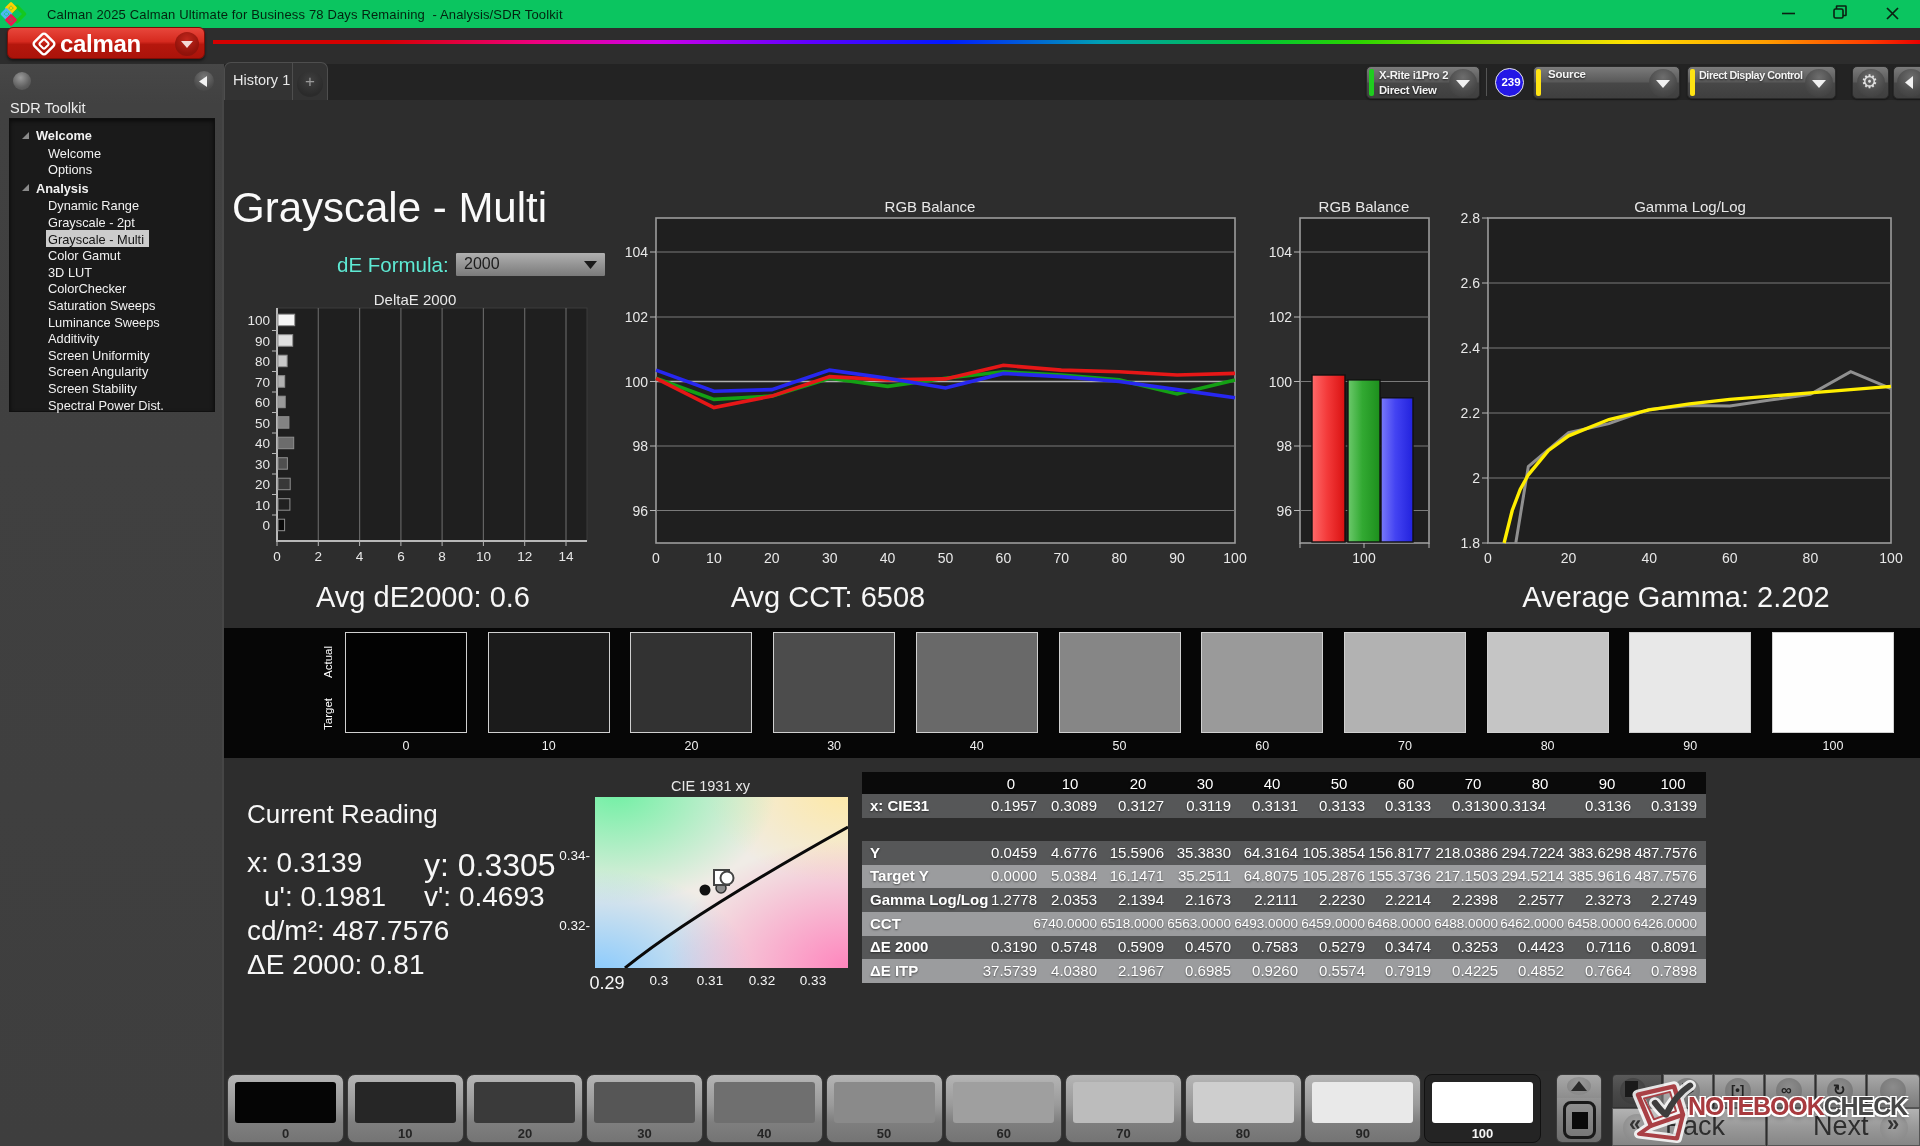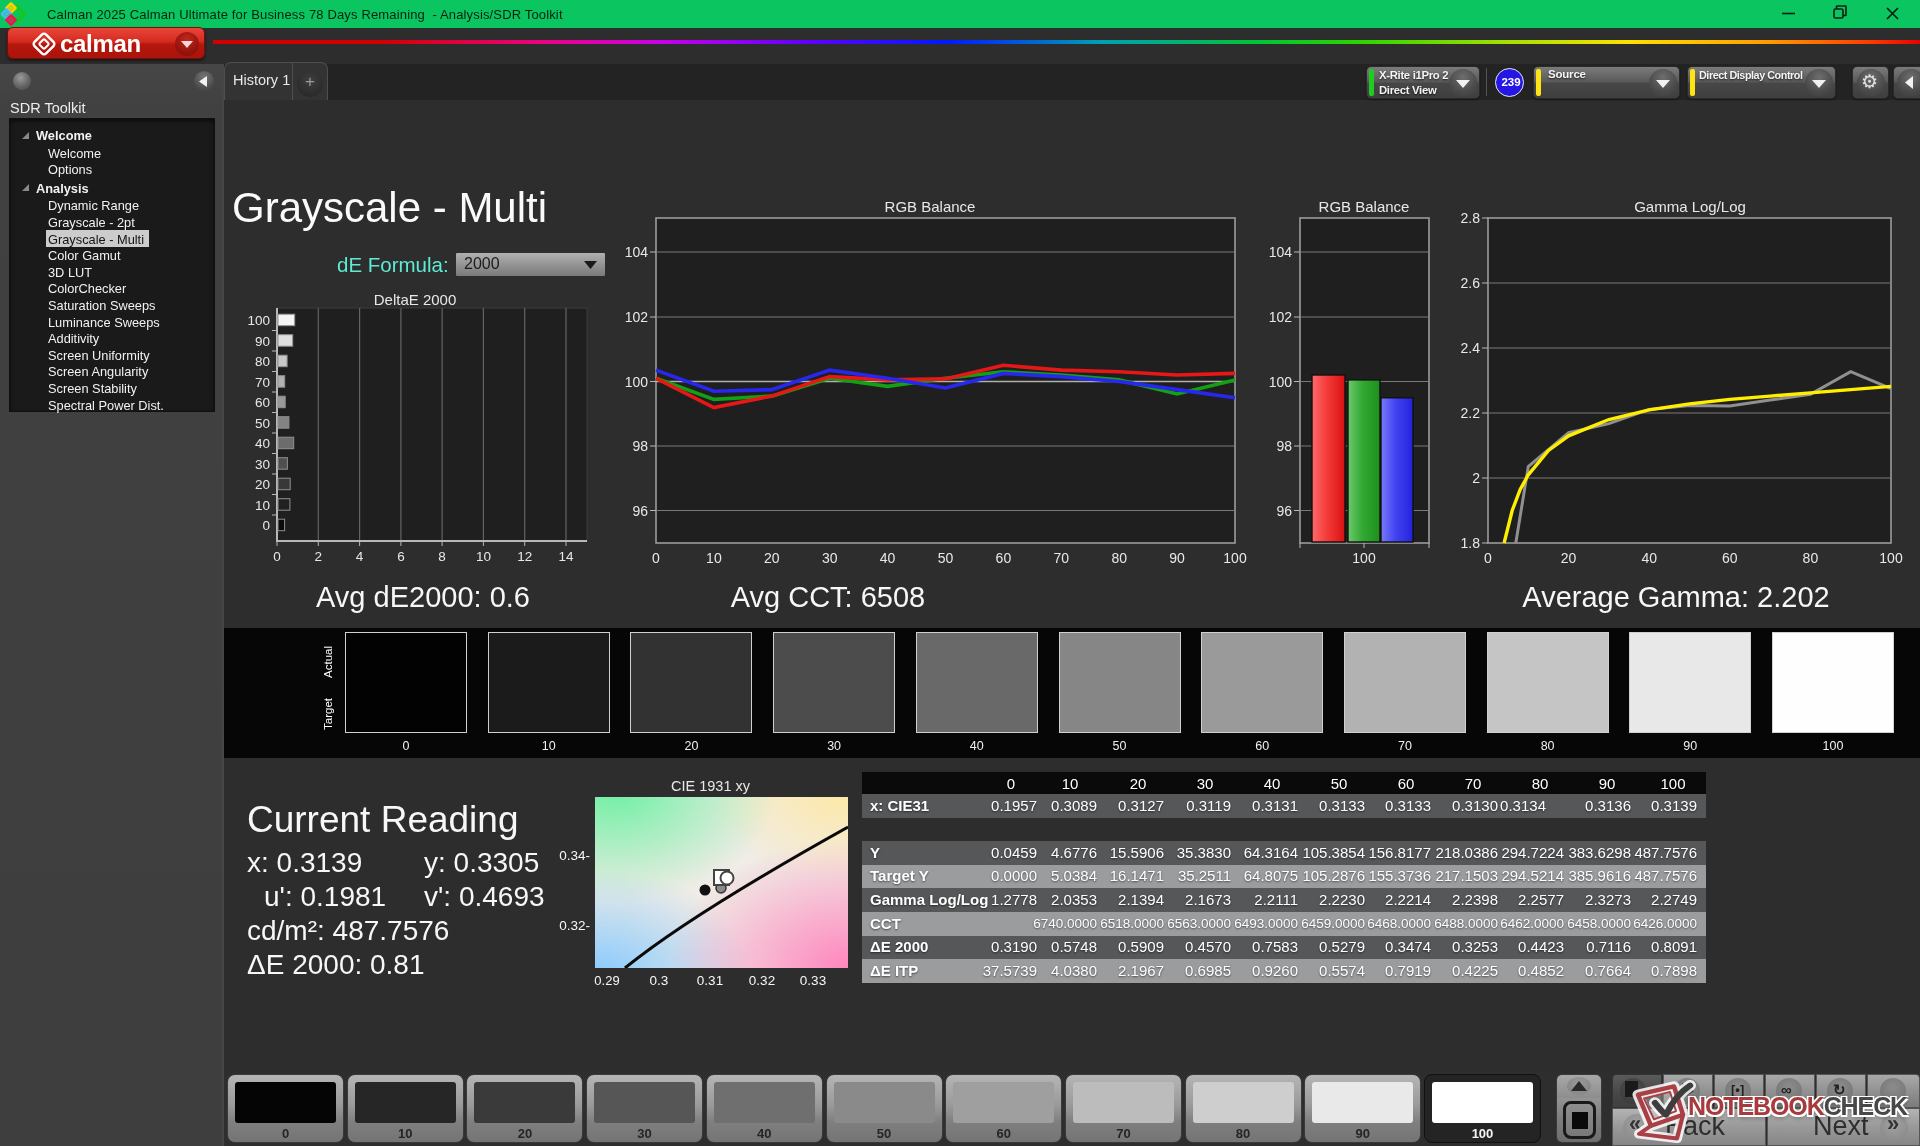--- a/index.html
+++ b/index.html
@@ -400,23 +400,23 @@
     <div class="gp" style="left:1119.9px;background:#b2b2b2"></div>
       <div class="gpl" style="left:1119.9px">70</div>
     <div class="gp" style="left:1262.6px;background:#c5c5c5"></div>
       <div class="gpl" style="left:1262.6px">80</div>
     <div class="gp" style="left:1405.3px;background:#e8e8e8"></div>
       <div class="gpl" style="left:1405.3px">90</div>
     <div class="gp" style="left:1548px;background:#fefefe"></div>
       <div class="gpl" style="left:1548px">100</div>
   </div>
   
-  <div class="cr" style="left:247px;top:799px;font-size:37px">Current Reading</div>
+  <div class="cr" style="left:247px;top:799px;font-size:26px">Current Reading</div>
   <div class="cr" style="left:247px;top:847px;font-size:28px">x: 0.3139</div>
-  <div class="cr" style="left:424px;top:847px;font-size:28px">y: 0.3305</div>
+  <div class="cr" style="left:424px;top:847px;font-size:32px">y: 0.3305</div>
   <div class="cr" style="left:264px;top:881px;font-size:28px">u': 0.1981</div>
   <div class="cr" style="left:424px;top:881px;font-size:28px">v': 0.4693</div>
   <div class="cr" style="left:247px;top:915px;font-size:28px">cd/m²: 487.7576</div>
   <div class="cr" style="left:247px;top:949px;font-size:28px">ΔE 2000: 0.81</div>
   
   <div class="abs" style="left:671px;top:778px;font-size:14.5px;color:#e8e8e8">CIE 1931 xy</div>
   <div class="abs" style="left:595px;top:797px;width:253px;height:171px;background-color:#f0ece6;
     background-image:
       radial-gradient(ellipse 95% 100% at 100% 100%, rgba(255,130,188,.97), rgba(255,130,188,0) 75%),
       radial-gradient(ellipse 85% 85% at 0% 105%, rgba(130,200,255,.97), rgba(130,200,255,0) 74%),
@@ -425,21 +425,21 @@
   <svg class="abs" style="left:595px;top:797px" width="253" height="171" viewBox="0 0 253 171">
     <path d="M30,171 Q 95,118 253,30" fill="none" stroke="#0a0a0a" stroke-width="3"></path>
     <circle cx="110" cy="93" r="5.5" fill="#111"></circle>
     <circle cx="126" cy="91" r="5" fill="#8a8a8a" stroke="#333" stroke-width="1.5"></circle>
     <rect x="119" y="73" width="15" height="15" fill="#fff" stroke="#444" stroke-width="2"></rect>
     <circle cx="132" cy="81" r="6.5" fill="#fff" stroke="#444" stroke-width="2"></circle>
   </svg>
   <g>
   <div class="cr" style="left:590px;top:848px;font-size:13.5px;transform:translateX(-100%)">0.34-</div>
   <div class="cr" style="left:590px;top:918px;font-size:13.5px;transform:translateX(-100%)">0.32-</div>
-  <div class="cr" style="left:607px;top:973px;font-size:13px;transform:translateX(-50%)">0.29</div>
+  <div class="cr" style="left:607px;top:973px;font-size:18px;transform:translateX(-50%)">0.29</div>
   <div class="cr" style="left:659px;top:973px;font-size:13.5px;transform:translateX(-50%)">0.3</div>
   <div class="cr" style="left:710px;top:973px;font-size:13.5px;transform:translateX(-50%)">0.31</div>
   <div class="cr" style="left:762px;top:973px;font-size:13.5px;transform:translateX(-50%)">0.32</div>
   <div class="cr" style="left:813px;top:973px;font-size:13.5px;transform:translateX(-50%)">0.33</div>
   </g>
   
   <div id="dtab" class="abs" style="left:862px;top:772px;width:844px;height:211px;font-size:15px">
     <div class="trow" style="top:0;height:22px;background:#0a0a0a">
       <span class="tc" style="left:149px;transform:translateX(-50%)">0</span>
       <span class="tc" style="left:208px;transform:translateX(-50%)">10</span>

